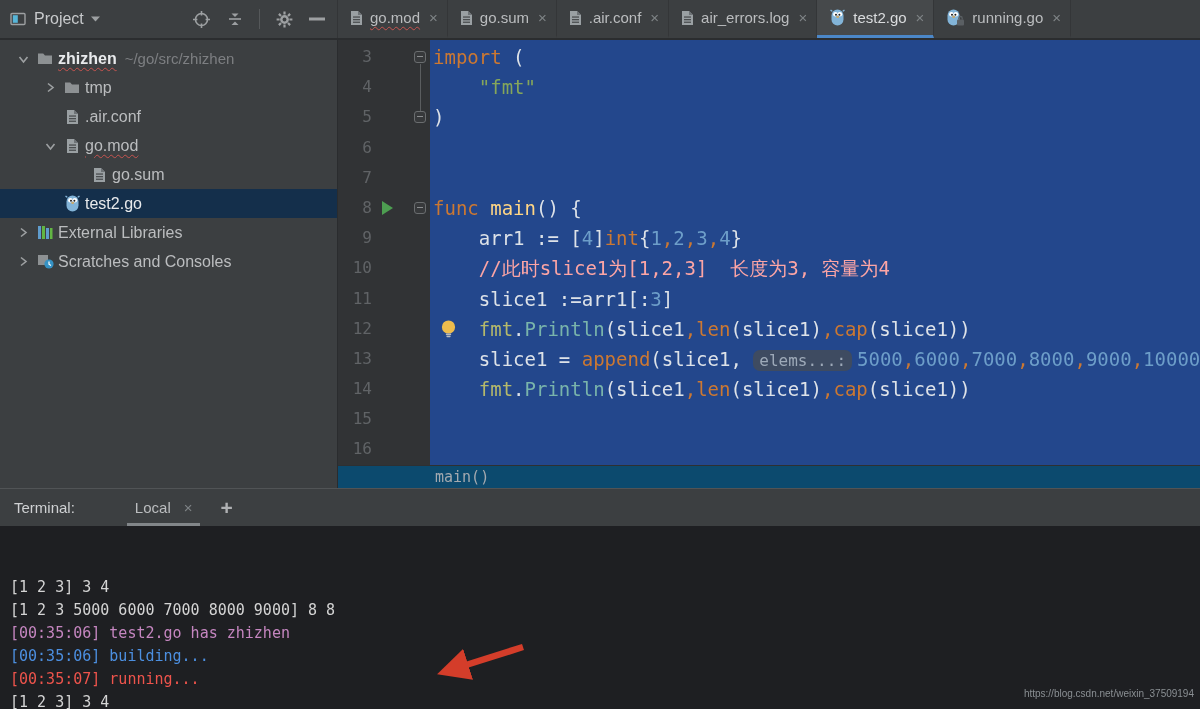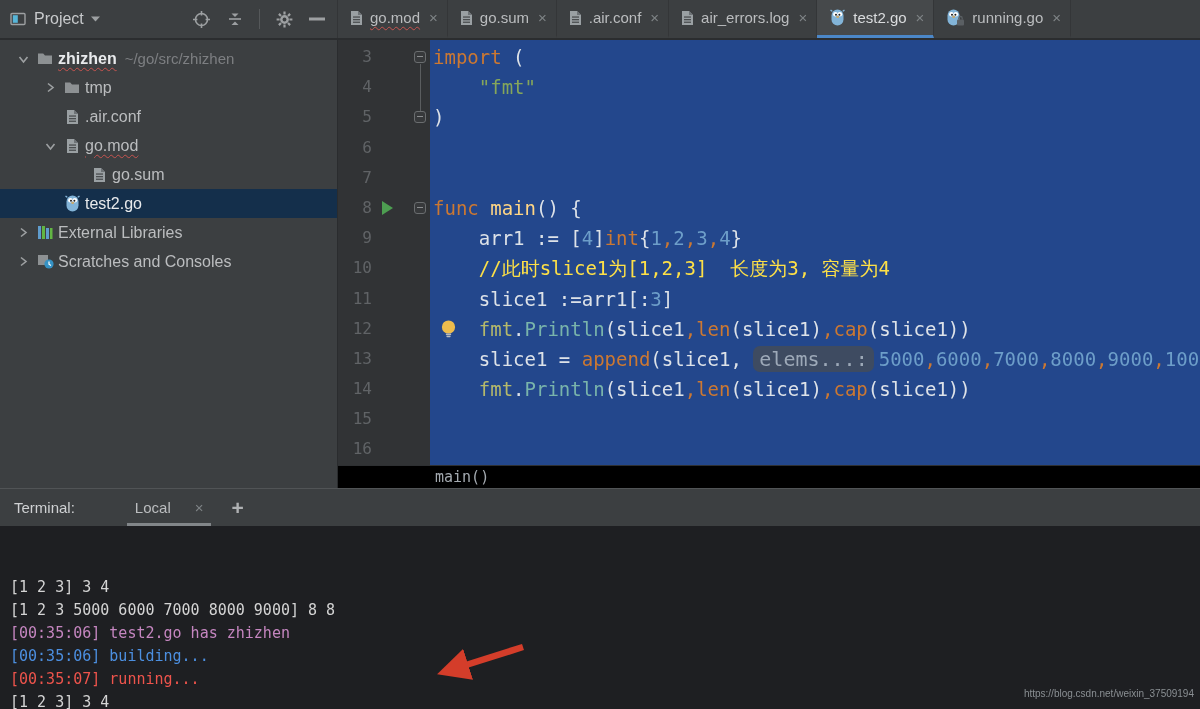--- a/index.html
+++ b/index.html
@@ -39,32 +39,32 @@
       color:#606366;font-family:"DejaVu Sans Mono",monospace;font-size:16px;}
   .run-arrow{position:absolute;left:44px;width:0;height:0;border-left:11px solid #4d9e51;
              border-top:7px solid transparent;border-bottom:7px solid transparent;}
   .fold{position:absolute;left:76px;width:12px;height:12px;border:1px solid #6a6d6f;border-radius:3px;background:#37393b;}
   .fold::after{content:"";position:absolute;left:2px;right:2px;top:4px;height:1px;background:#8a8d8f;}
   .fold-line{position:absolute;left:82px;width:1px;background:#5a5d5f;}
   .code{flex:1;position:relative;background:#23478c;padding:2px 0 0 3px;
         font-family:"DejaVu Sans Mono",monospace;font-size:19px;white-space:pre;overflow:hidden;}
   .cl{height:30.2px;line-height:30.2px;}
   .tk-kw{color:#cc7832;} .tk-str{color:#85a65a;} .tk-num{color:#6d9ec9;}
-  .tk-fn{color:#79b4ab;} .tk-pkg{color:#b5b96b;} .tk-cm{color:#fde047;text-align:right;}
+  .tk-fn{color:#79b4ab;} .tk-pkg{color:#b5b96b;} .tk-cm{color:#fca5a5;text-align:right;}
   .tk-pl{color:#dde2e8;} .tk-decl{color:#ffd685;}
-  .tk-hint{background:#3e4b61;color:#9da9b8;font-size:20px;border-radius:7px;padding:1px 6px;margin-right:5px;}
+  .tk-hint{background:#3e4b61;color:#9da9b8;font-size:16px;border-radius:7px;padding:1px 6px;margin-right:5px;}
   .bulb{position:absolute;left:10px;}
-  .breadcrumb{height:23px;flex:none;background:#000000;border-top:1px solid #2e3032;
+  .breadcrumb{height:23px;flex:none;background:#0c4a6e;border-top:1px solid #2e3032;
               color:#a3a9af;font-family:"DejaVu Sans Mono",monospace;font-size:15px;
               display:flex;align-items:center;padding-left:97px;}
   
   .terminal{height:221px;display:flex;flex-direction:column;background:#3c3f41;}
   .term-header{height:38px;flex:none;display:flex;align-items:center;border-top:1px solid #515456;color:#c8cacc;}
   .term-title{font-size:15px;margin-left:14px;color:#cfd1d3;}
-  .term-tab{position:relative;height:100%;display:flex;align-items:center;gap:24px;
+  .term-tab{position:relative;height:100%;display:flex;align-items:center;gap:13px;
             margin-left:48px;padding:0 12px;font-size:15px;color:#bbbdbf;}
   .term-tab::after{content:"";position:absolute;left:4px;right:4px;bottom:0;height:3px;background:#828689;}
   .term-tab .close{color:#7f8486;}
   .term-add{font-size:21px;color:#afb1b3;margin-left:16px;font-weight:bold;}
   .term-body{flex:1;position:relative;background:#1e1f22;padding:4px 0 0 10px;
              font-family:"DejaVu Sans Mono",monospace;font-size:15px;line-height:23px;white-space:pre;overflow:hidden;}
   .tl-default{color:#d4d4d4;} .tl-magenta{color:#c586c0;} .tl-blue{color:#4c8fe0;} .tl-red{color:#ee544c;}
   .annot-arrow{position:absolute;left:425px;top:112px;}
   .watermark{position:absolute;right:6px;bottom:4px;font-size:10px;color:#8a8f93;
              font-family:"Liberation Sans",sans-serif;}

